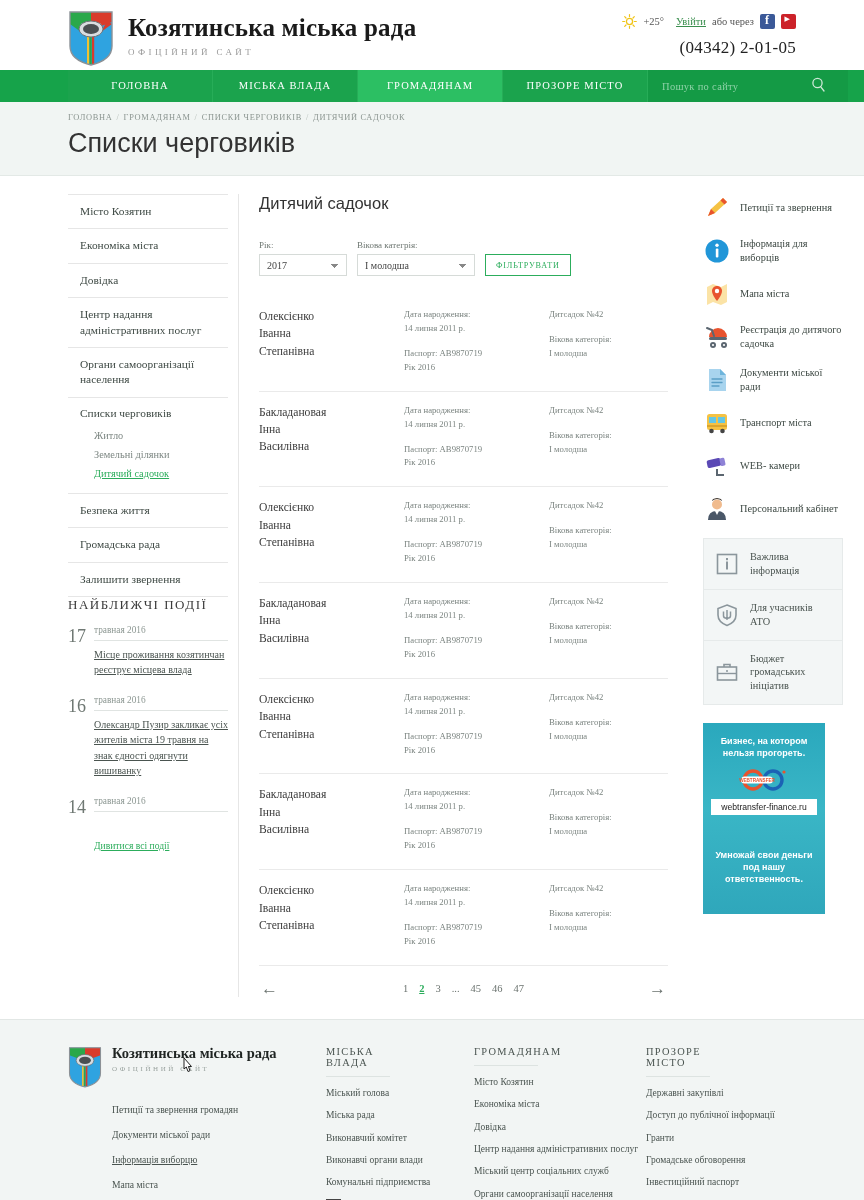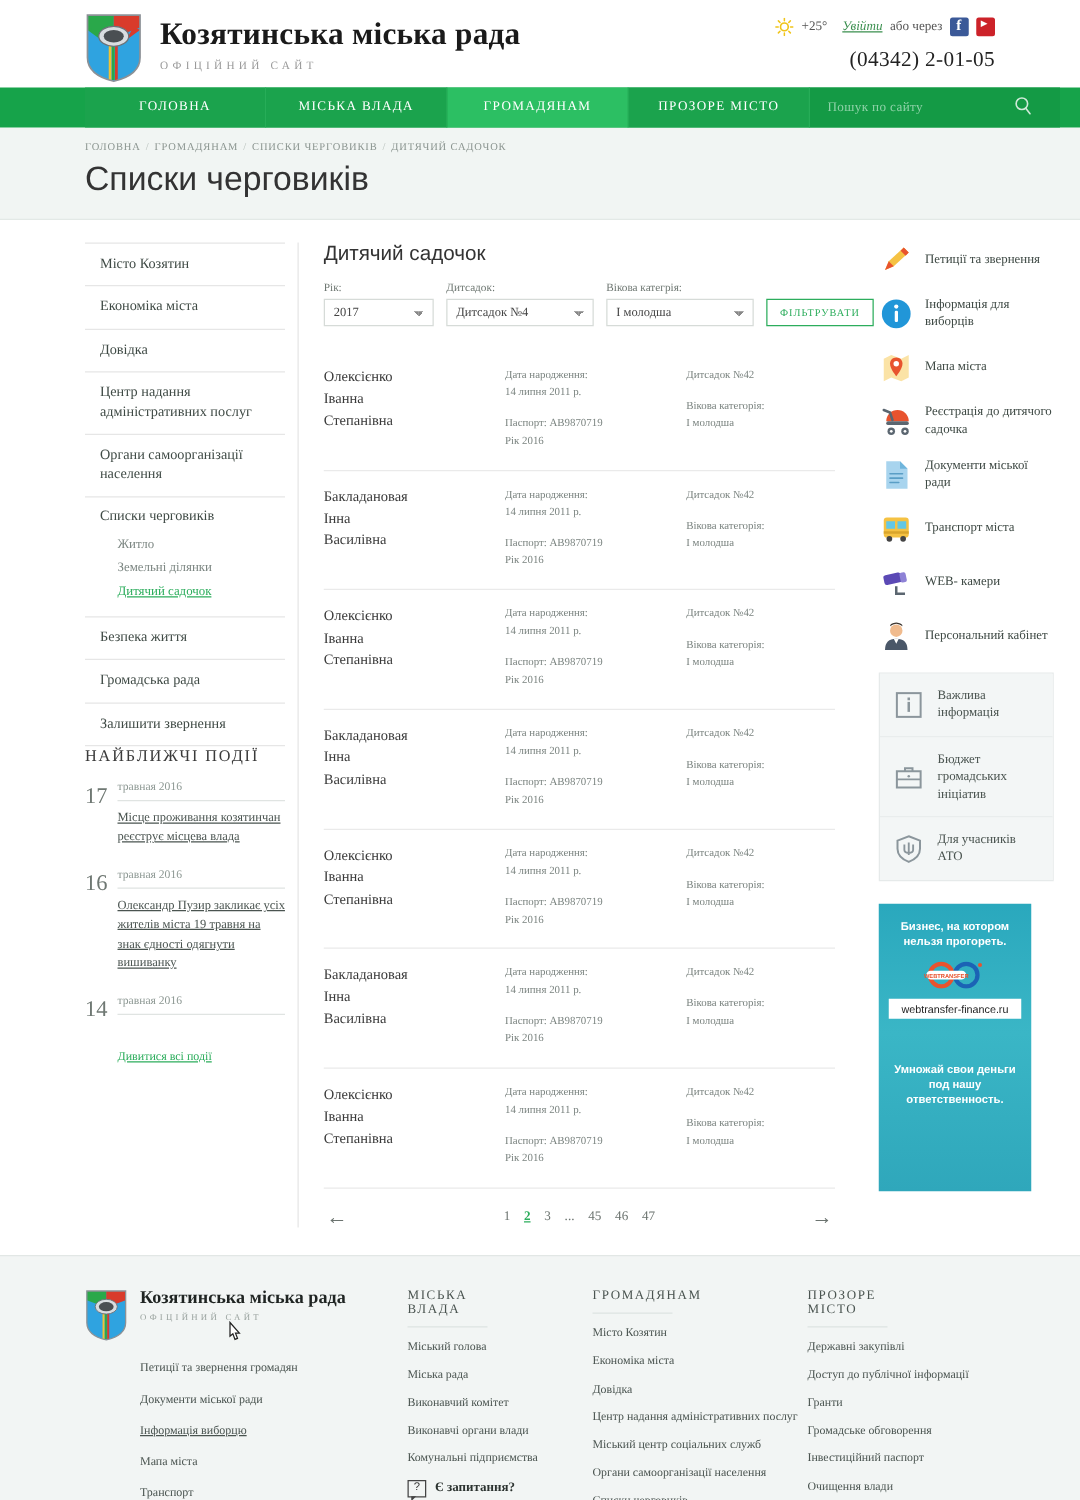--- a/index.html
+++ b/index.html
@@ -19,21 +19,21 @@
   .crest { width: 46px; height: 56px; position: relative; }
   .crest svg { display: block; }
   .brand { margin-left: 14px; padding-top: 4px; }
   .brand-title { font-size: 25px; font-weight: bold; color: #1a1a1a; letter-spacing: .2px; line-height: 1.1; font-family: "Liberation Serif", serif; }
   .brand-sub { font-size: 9px; color: #9a9a9a; letter-spacing: 3.4px; margin-top: 5px; font-family: "Liberation Serif", serif; }
 
   .head-right { position: absolute; right: 68px; top: 14px; text-align: right; }
   .head-top-row { display: flex; align-items: center; justify-content: flex-end; gap: 6px; font-size: 10.5px; color: #555; }
   .sun-icon { display:inline-block; width:15px; height:15px; position:relative; }
   .temp { color:#555; font-size: 10.5px; margin-right: 6px; }
-  .login-link { color: #3a8f4e; text-decoration: underline; font-size: 10.5px; font-style: italic; }
+  .login-link { color: #3a8f4e; text-decoration: underline; font-size: 10.5px; }
   .or-txt { color:#555; font-size:10.5px; }
   .soc-fb, .soc-yt { display:inline-block; width:15px; height:15px; border-radius:2px; vertical-align:middle; }
   .soc-fb { background:#3b5998; position:relative; }
   .soc-fb::after { content:"f"; position:absolute; left:5px; top:-1px; color:#fff; font-size:12px; font-weight:bold; font-family:"Liberation Serif",serif; }
   .soc-yt { background:#cc2229; position:relative; }
   .soc-yt::after { content:"▶"; position:absolute; left:3.5px; top:1px; color:#fff; font-size:7px; }
   .phone { font-size: 17px; color: #222; margin-top: 9px; letter-spacing:.3px; }
 
   
   .nav { height: 32px; background: #16a34a; display: flex; position: relative; }
@@ -73,21 +73,21 @@
   .ev-day { font-size: 18px; color: #6f7873; width: 26px; flex:0 0 26px; line-height:1; padding-top:2px;}
   .ev-body { flex:1; }
   .ev-date { font-size: 9.3px; color: #8d9893; border-bottom:1px solid #e0e4e2; padding-bottom:5px; margin-bottom:6px; }
   .ev-link { font-size: 10px; color: #4a5450; text-decoration: underline; line-height: 1.55; display:block; cursor:pointer;}
   .ev-all { font-size: 9.6px; color: #2cad5c; text-decoration: underline; margin-left: 26px; cursor:pointer; display:inline-block;}
 
   
   .main-h2 { font-size: 16.5px; color: #333; font-family:"Liberation Sans", sans-serif; font-weight:normal; margin-bottom: 12px; }
   .filters { display: flex; align-items: flex-end; gap: 10px; margin-bottom: 20px; }
   .fgroup { display:flex; flex-direction: column; }
-  .flabel { font-size: 9px; color: #6f7873; margin-bottom: 4px; }
+  .flabel { font-size: 9px; color: #6f7873; margin-bottom: 4px; margin-top: 15px; }
   .fselect { height: 22px; border: 1px solid #d6dbd8; background: #fff; font-size: 10px; color:#444;
              font-family:"Liberation Serif",serif; padding: 0 16px 0 7px; appearance:none; -webkit-appearance:none;
              background-image: linear-gradient(45deg,transparent 50%,#888 50%),linear-gradient(135deg,#888 50%,transparent 50%);
              background-position: calc(100% - 11px) 9px, calc(100% - 7px) 9px;
              background-size: 4px 4px, 4px 4px; background-repeat: no-repeat; cursor:pointer;}
   .fselect.w1 { width: 88px; font-family: Liberation Serif, serif; }
   .fselect.w2 { width: 118px; }
   .fselect.w3 { width: 118px; }
   .fbtn { height: 22px; border: 1px solid #2cad5c; background:#fff; color:#2cad5c; font-size: 8.2px;
           letter-spacing: .8px; padding: 0 10px; cursor:pointer; font-family:"Liberation Serif",serif; }
@@ -111,21 +111,21 @@
   .rlink { display:flex; align-items:center; gap: 9px; margin-bottom: 15px; cursor:pointer; }
   .rlink .ico { width: 28px; height: 28px; flex:0 0 28px; display:flex; align-items:center; justify-content:center; }
   .rlink .txt { font-size: 10.3px; color: #3f4a45; line-height: 1.35; }
 
   .boxes { margin-top: 12px; border:1px solid #e6eaea; }
   .box { display:flex; align-items:center; gap: 10px; padding: 11px 10px; background: #f3f6f6; border-bottom:1px solid #e6eaea; cursor:pointer;}
   .box:last-child { border-bottom:none; }
   .box .ico { width: 26px; height: 26px; flex:0 0 26px; display:flex; align-items:center; justify-content:center; }
   .box .txt { font-size: 10.3px; color: #4a5450; line-height: 1.35; }
 
-  .ad { margin-top: 18px; width: 122px; height: 230px; background: linear-gradient(180deg,#2aa8bd 0%,#3ab6c6 45%,#2fa7bb 100%);
+  .ad { margin-top: 18px; width: 122px; height: 191px; background: linear-gradient(180deg,#2aa8bd 0%,#3ab6c6 45%,#2fa7bb 100%);
         color:#fff; text-align:center; padding: 12px 8px; cursor:pointer; position:relative; }
   .ad-top { font-size: 9px; line-height:1.35; font-family:"Liberation Sans",sans-serif; font-weight:bold; }
   .ad-logo { margin: 9px auto 8px auto; width: 62px; height: 22px; position:relative; }
   .ad-url { background:#fff; color:#222; font-size: 8.6px; padding: 3px 2px; font-family:"Liberation Sans",sans-serif; }
   .ad-bottom { font-size: 9px; line-height:1.35; margin-top: 34px; font-family:"Liberation Sans",sans-serif; font-weight:bold;}
 
   
   .footer { margin-top: 22px; background: #f2f5f4; border-top: 1px solid #e2e7e5; padding: 26px 0 0 0; position:relative; }
   .footer-inner { display:flex; padding-left: 68px; padding-right: 40px; }
   .fcol1 { width: 258px; flex: 0 0 258px; }
@@ -281,26 +281,20 @@
       <h2 class="main-h2">Дитячий садочок</h2>
 
       <div class="filters">
         <div class="fgroup">
           <div class="flabel">Рік:</div>
           <select class="fselect w1">
             <option>2017</option>
           </select>
         </div>
         <div class="fgroup">
-          <div class="flabel">Дитсадок:</div>
-          <select class="fselect w2">
-            <option>Дитсадок №4</option>
-          </select>
-        </div>
-        <div class="fgroup">
           <div class="flabel">Вікова категрія:</div>
           <select class="fselect w3">
             <option>І молодша</option>
           </select>
         </div>
         <button class="fbtn">ФІЛЬТРУВАТИ</button>
       </div>
 
       <div>
         <div class="rowitem">
@@ -575,36 +569,36 @@
               <rect x="2.5" y="2.5" width="19" height="19" fill="none" stroke="#8b969c" stroke-width="1.6"></rect>
               <rect x="11" y="9.5" width="2" height="8" fill="#8b969c"></rect>
               <rect x="11" y="6" width="2" height="2.2" fill="#8b969c"></rect>
             </svg>
           </span>
           <span class="txt">Важлива інформація</span>
         </div>
         <div class="box">
           <span class="ico">
             <svg width="24" height="24" viewBox="0 0 24 24">
+              <path d="M12 2 L21 5.5 V12 Q21 19 12 22.5 Q3 19 3 12 V5.5 Z" fill="none" stroke="#8b969c" stroke-width="1.6"></path>
+              <path d="M12 7 V17 M8.5 8.5 V13 Q8.5 15 12 15.5 M15.5 8.5 V13 Q15.5 15 12 15.5" stroke="#8b969c" stroke-width="1.5" fill="none"></path>
+            </svg>
+          </span>
+          <span class="txt">Для учасників АТО</span>
+        </div>
+        <div class="box">
+          <span class="ico">
+            <svg width="24" height="24" viewBox="0 0 24 24">
               <rect x="2.5" y="7" width="19" height="13" fill="none" stroke="#8b969c" stroke-width="1.6"></rect>
               <path d="M9 7 V4.5 H15 V7" fill="none" stroke="#8b969c" stroke-width="1.6"></path>
               <line x1="2.5" y1="13.5" x2="21.5" y2="13.5" stroke="#8b969c" stroke-width="1.4"></line>
               <circle cx="12" cy="11" r="1" fill="#8b969c"></circle>
             </svg>
           </span>
           <span class="txt">Бюджет громадських ініціатив</span>
-        </div>
-        <div class="box">
-          <span class="ico">
-            <svg width="24" height="24" viewBox="0 0 24 24">
-              <path d="M12 2 L21 5.5 V12 Q21 19 12 22.5 Q3 19 3 12 V5.5 Z" fill="none" stroke="#8b969c" stroke-width="1.6"></path>
-              <path d="M12 7 V17 M8.5 8.5 V13 Q8.5 15 12 15.5 M15.5 8.5 V13 Q15.5 15 12 15.5" stroke="#8b969c" stroke-width="1.5" fill="none"></path>
-            </svg>
-          </span>
-          <span class="txt">Для учасників АТО</span>
         </div>
       </div>
 
       <div class="ad">
         <div class="ad-top">Бизнес, на котором нельзя прогореть.</div>
         <div class="ad-logo">
           <svg width="62" height="22" viewBox="0 0 62 22">
             <circle cx="20" cy="11" r="9" fill="none" stroke="#e8532e" stroke-width="3.4"></circle>
             <circle cx="40" cy="11" r="9" fill="none" stroke="#1b63b5" stroke-width="3.4"></circle>
             <rect x="8" y="7.5" width="32" height="7" rx="3.5" fill="#fff"></rect>

